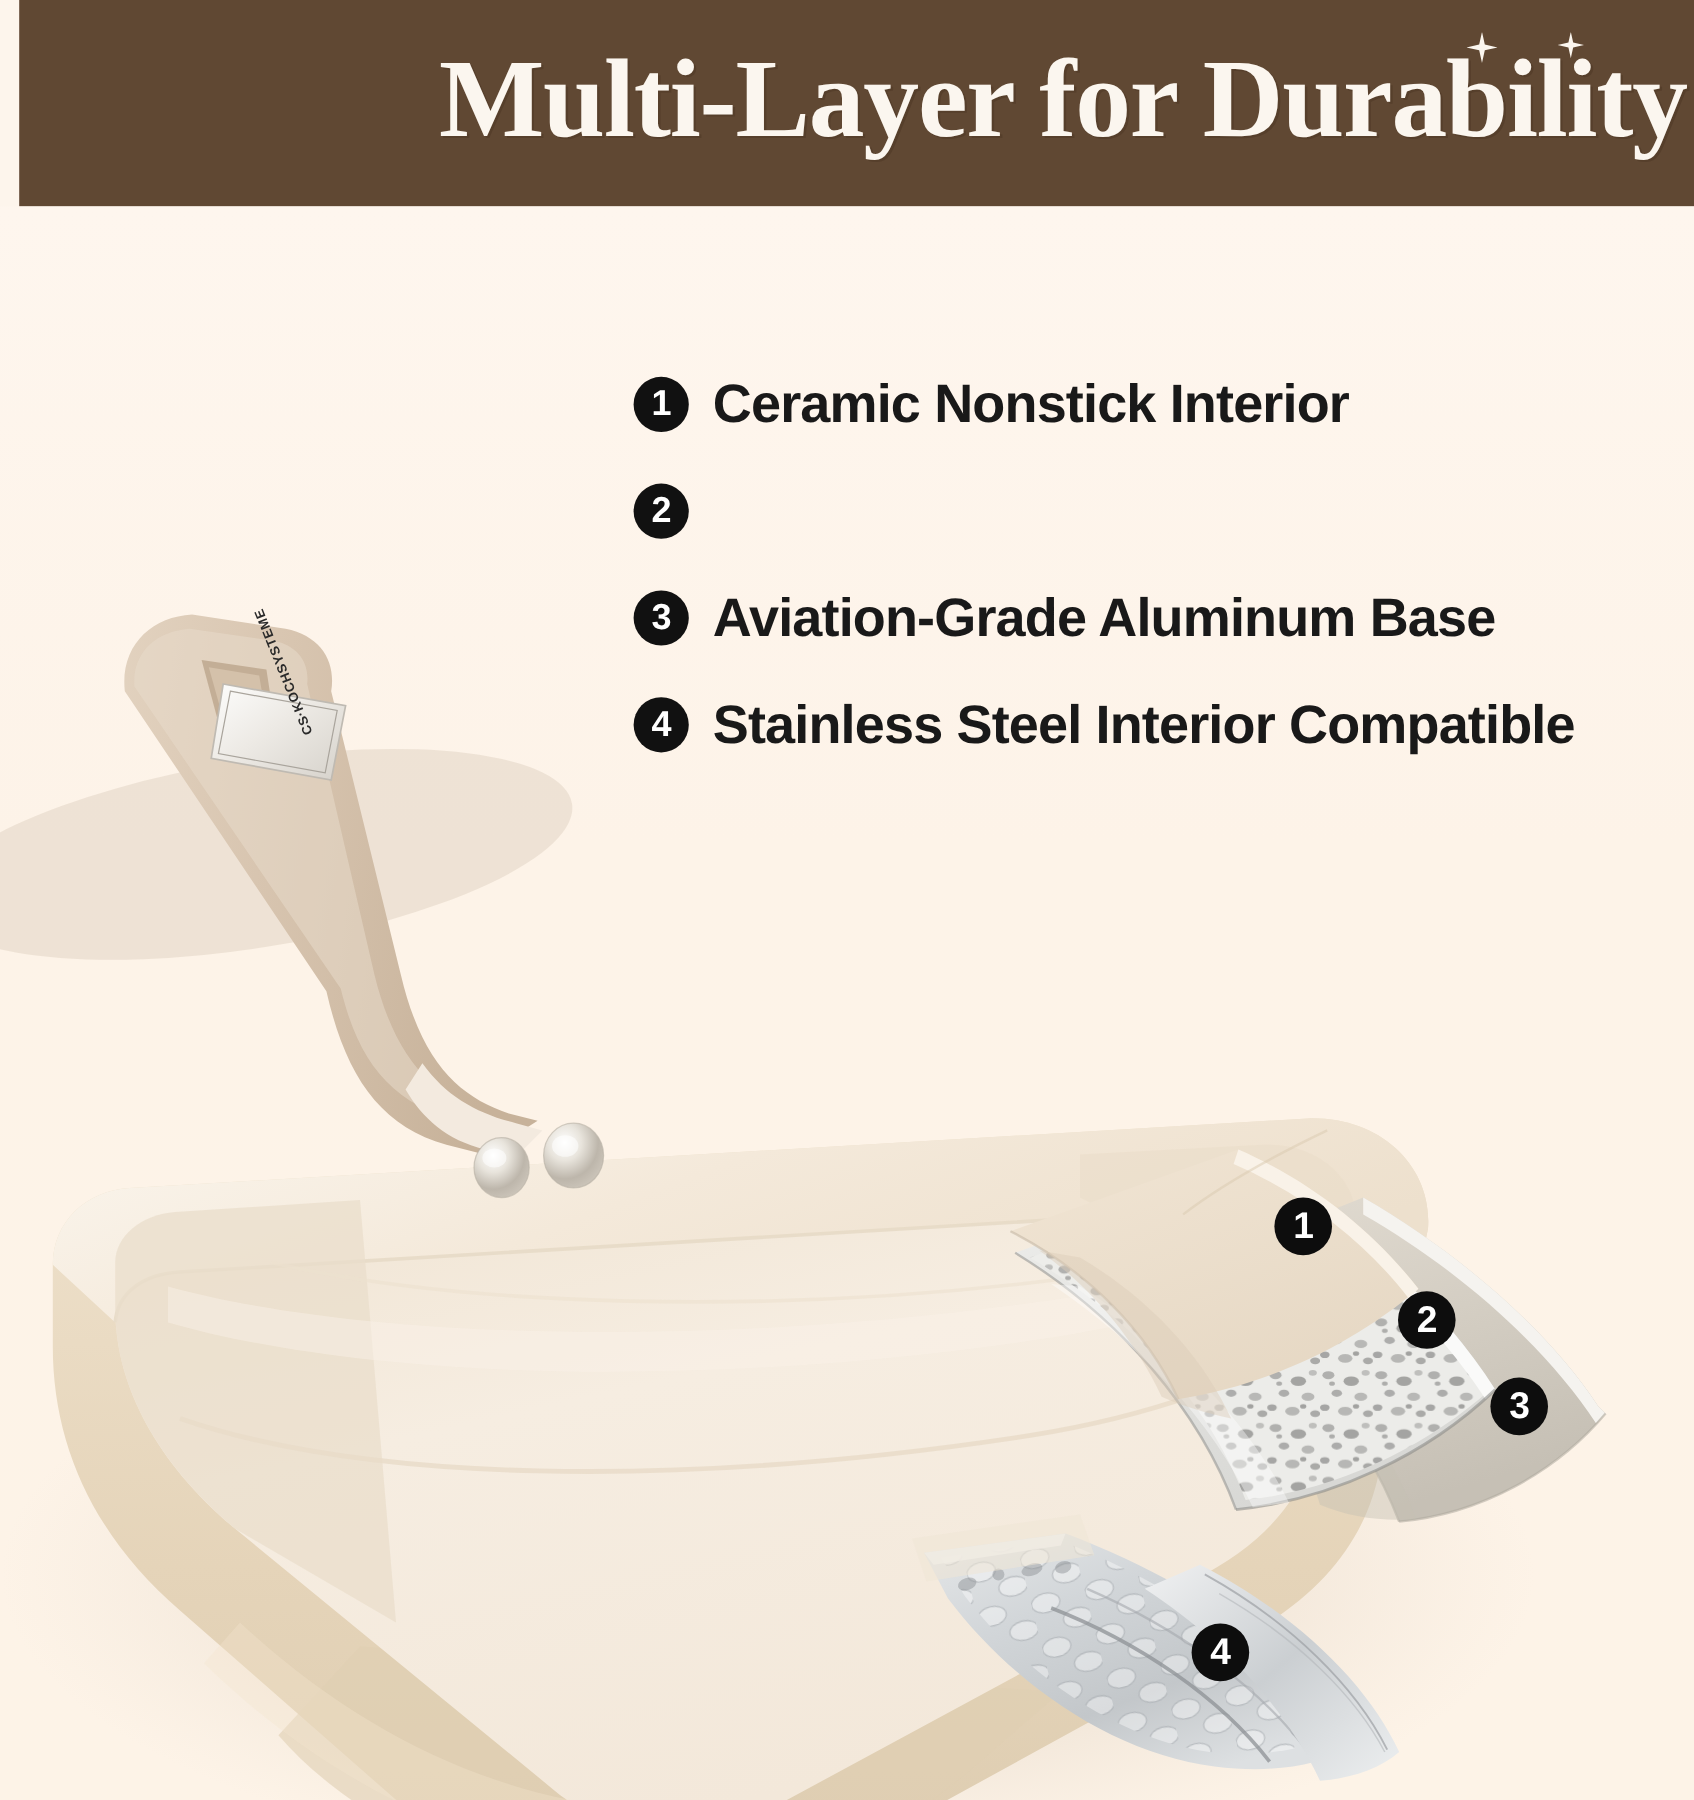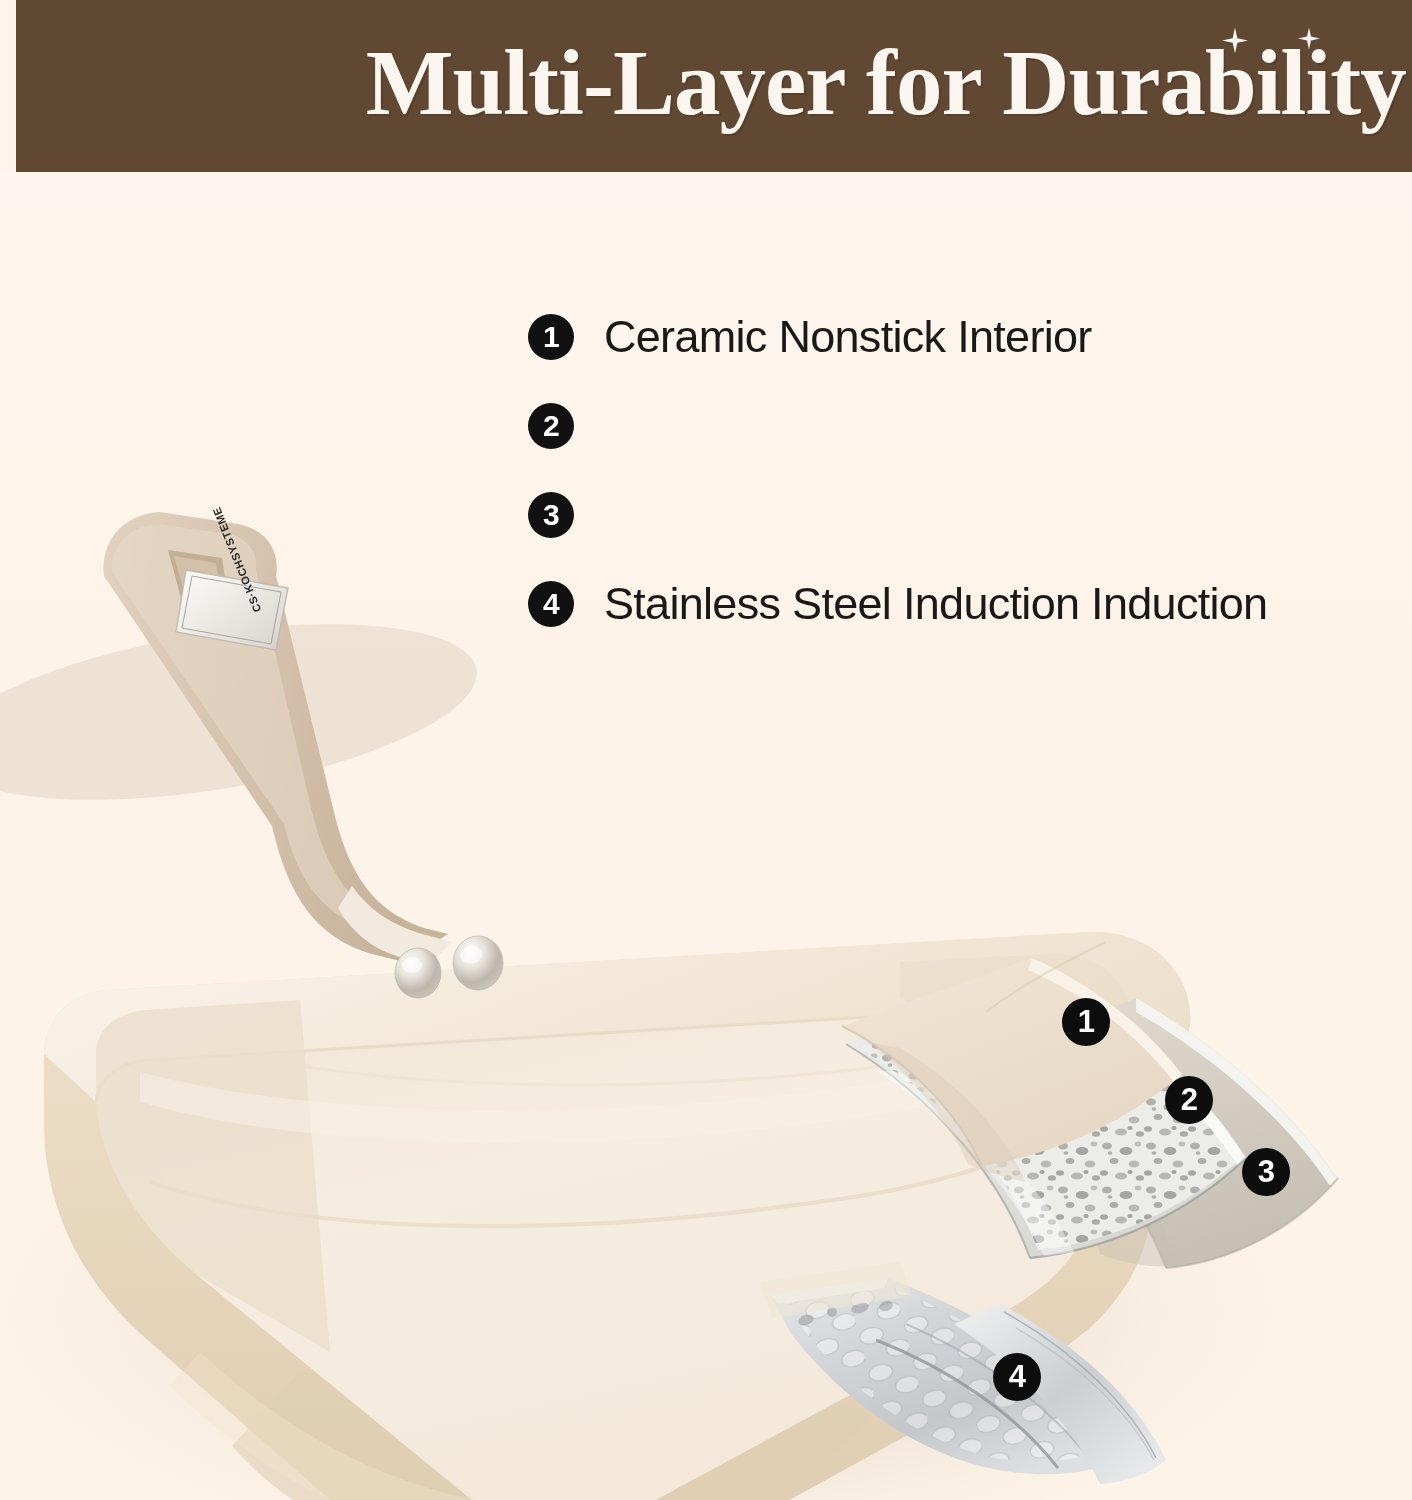--- a/index.html
+++ b/index.html
@@ -90,23 +90,23 @@
     background: #111111;
     color: #ffffff;
     font-family: "Liberation Sans", sans-serif;
     font-weight: bold;
     font-size: 30px;
     line-height: 46px;
     text-align: center;
     letter-spacing: -0.5px;
   }
   .feature-text {
-    margin-left: 30px;
+    margin-left: 20px;
     font-family: "Liberation Sans", sans-serif;
-    font-weight: normal;
+    font-weight: bold;
     font-size: 45px;
     line-height: 1;
     color: #191919;
     letter-spacing: -0.7px;
     white-space: nowrap;
   }
 
   
   .pan-stage {
     position: absolute;
@@ -449,23 +449,24 @@
         <div class="feature-badge">1</div>
         <div class="feature-text">Ceramic Nonstick Interior</div>
       </div>
 
       <div class="feature-row">
         <div class="feature-badge">2</div>
       </div>
 
       <div class="feature-row">
         <div class="feature-badge">3</div>
+        <div class="feature-text">Aviation-Grade Aluminum Base</div>
       </div>
 
       <div class="feature-row">
         <div class="feature-badge">4</div>
-        <div class="feature-text">Stainless Steel Induction Induction</div>
+        <div class="feature-text">Stainless Steel Interior Compatible</div>
       </div>
 
     </div>
 
   </div>
 </div>
 
 </body></html>

